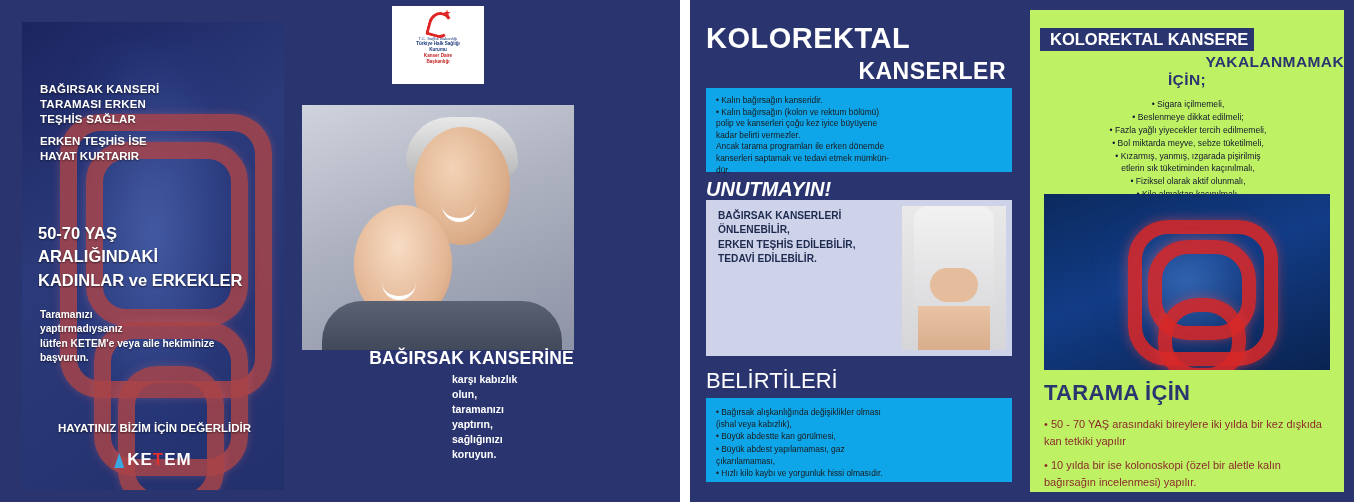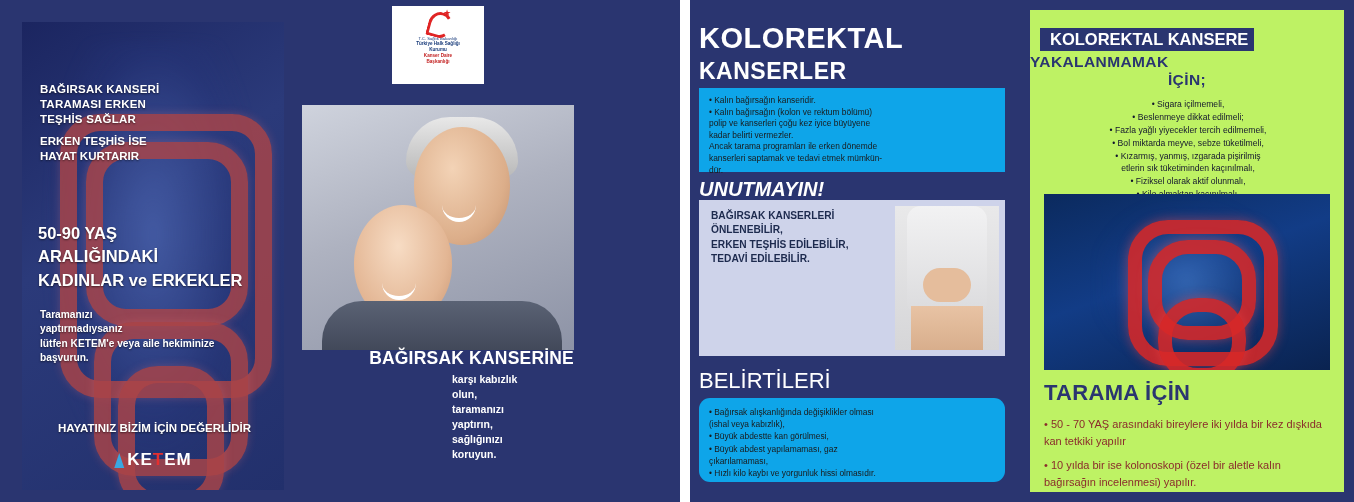--- a/index.html
+++ b/index.html
@@ -215,32 +215,33 @@
   
   .right-spread {
     position: absolute;
     left: 690px; top: 0;
     width: 664px; height: 502px;
     background: #2a3570;
   }
 
   .panel-info {
     position: absolute;
-    left: 1px; top: 0;
+    left: 8px; top: 0;
     width: 320px; height: 476px;
   }
   .hdr-kolorektal {
     position: absolute;
     left: 8px; top: 22px;
     font-size: 29px; font-weight: bold; color: #ffffff;
     letter-spacing: 0.5px;
   }
   .hdr-kanserler {
     position: absolute;
     left: 8px; top: 58px; width: 300px;
+    text-align: right;
     font-size: 23px; font-weight: bold; color: #ffffff;
     letter-spacing: 0.5px;
   }
   .block-white {
     position: absolute;
     background: #0ea5e9;
     color: #1a1a1a;
   }
   .blk-1 {
     left: 8px; top: 88px; width: 306px; height: 84px;
@@ -285,21 +286,21 @@
     position: absolute; left: 28px; top: 62px;
     width: 48px; height: 34px; border-radius: 18px;
     background: #e5bd9c;
   }
   .hdr-belirtileri {
     position: absolute;
     left: 8px; top: 368px;
     font-size: 22px; font-weight: normal; color: #ffffff;
   }
   .blk-3 {
-    left: 8px; top: 398px; width: 306px; height: 84px; border-radius: 11px;
+    left: 8px; top: 398px; width: 306px; height: 84px;
   }
   .blk-3 .body {
     padding: 8px 8px 0 10px;
     font-size: 8.4px; line-height: 1.45;
   }
 
   .panel-prev {
     position: absolute;
     left: 340px; top: 10px;
     width: 314px; height: 482px;
@@ -311,21 +312,21 @@
   }
   .prev-t1 {
     font-size: 16.5px; font-weight: bold; color: #ffffff;
     background: #2a3570;
     display: inline-block;
     padding: 2px 6px 2px 10px;
     margin-left: 10px;
   }
   .prev-t2 {
     display: block;
-    text-align: left;
+    text-align: right;
     font-size: 15.5px; font-weight: bold; color: #2a3570;
     margin-top: 2px;
     letter-spacing: 0.4px;
   }
   .prev-t3 {
     display: block;
     text-align: center;
     font-size: 15.5px; font-weight: bold; color: #2a3570;
     letter-spacing: 0.4px;
   }
@@ -387,21 +388,21 @@
         <div class="loop loop1"></div>
         <div class="loop loop2"></div>
         <div class="loop loop3"></div>
         <div class="loop loop4"></div>
       </div>
       <div class="txt bk-head1" style="white-space:pre-line">BAĞIRSAK KANSERİ
 TARAMASI ERKEN
 TEŞHİS SAĞLAR</div>
       <div class="txt bk-head2" style="white-space:pre-line">ERKEN TEŞHİS İSE
 HAYAT KURTARIR</div>
-      <div class="txt bk-head3" style="white-space:pre-line">50-90 YAŞ
+      <div class="txt bk-head3" style="white-space:pre-line">50-70 YAŞ
 ARALIĞINDAKİ
 KADINLAR ve ERKEKLER</div>
       <div class="txt bk-body" style="white-space:pre-line">Taramanızı
 yaptırmadıysanız
 lütfen KETEM'e veya aile hekiminize
 başvurun.</div>
       <div class="txt bk-foot">HAYATINIZ BİZİM İÇİN DEĞERLİDİR</div>
       <div class="ketem-logo">
         <span class="ketem-flame"></span>
         <span class="ketem-word">

